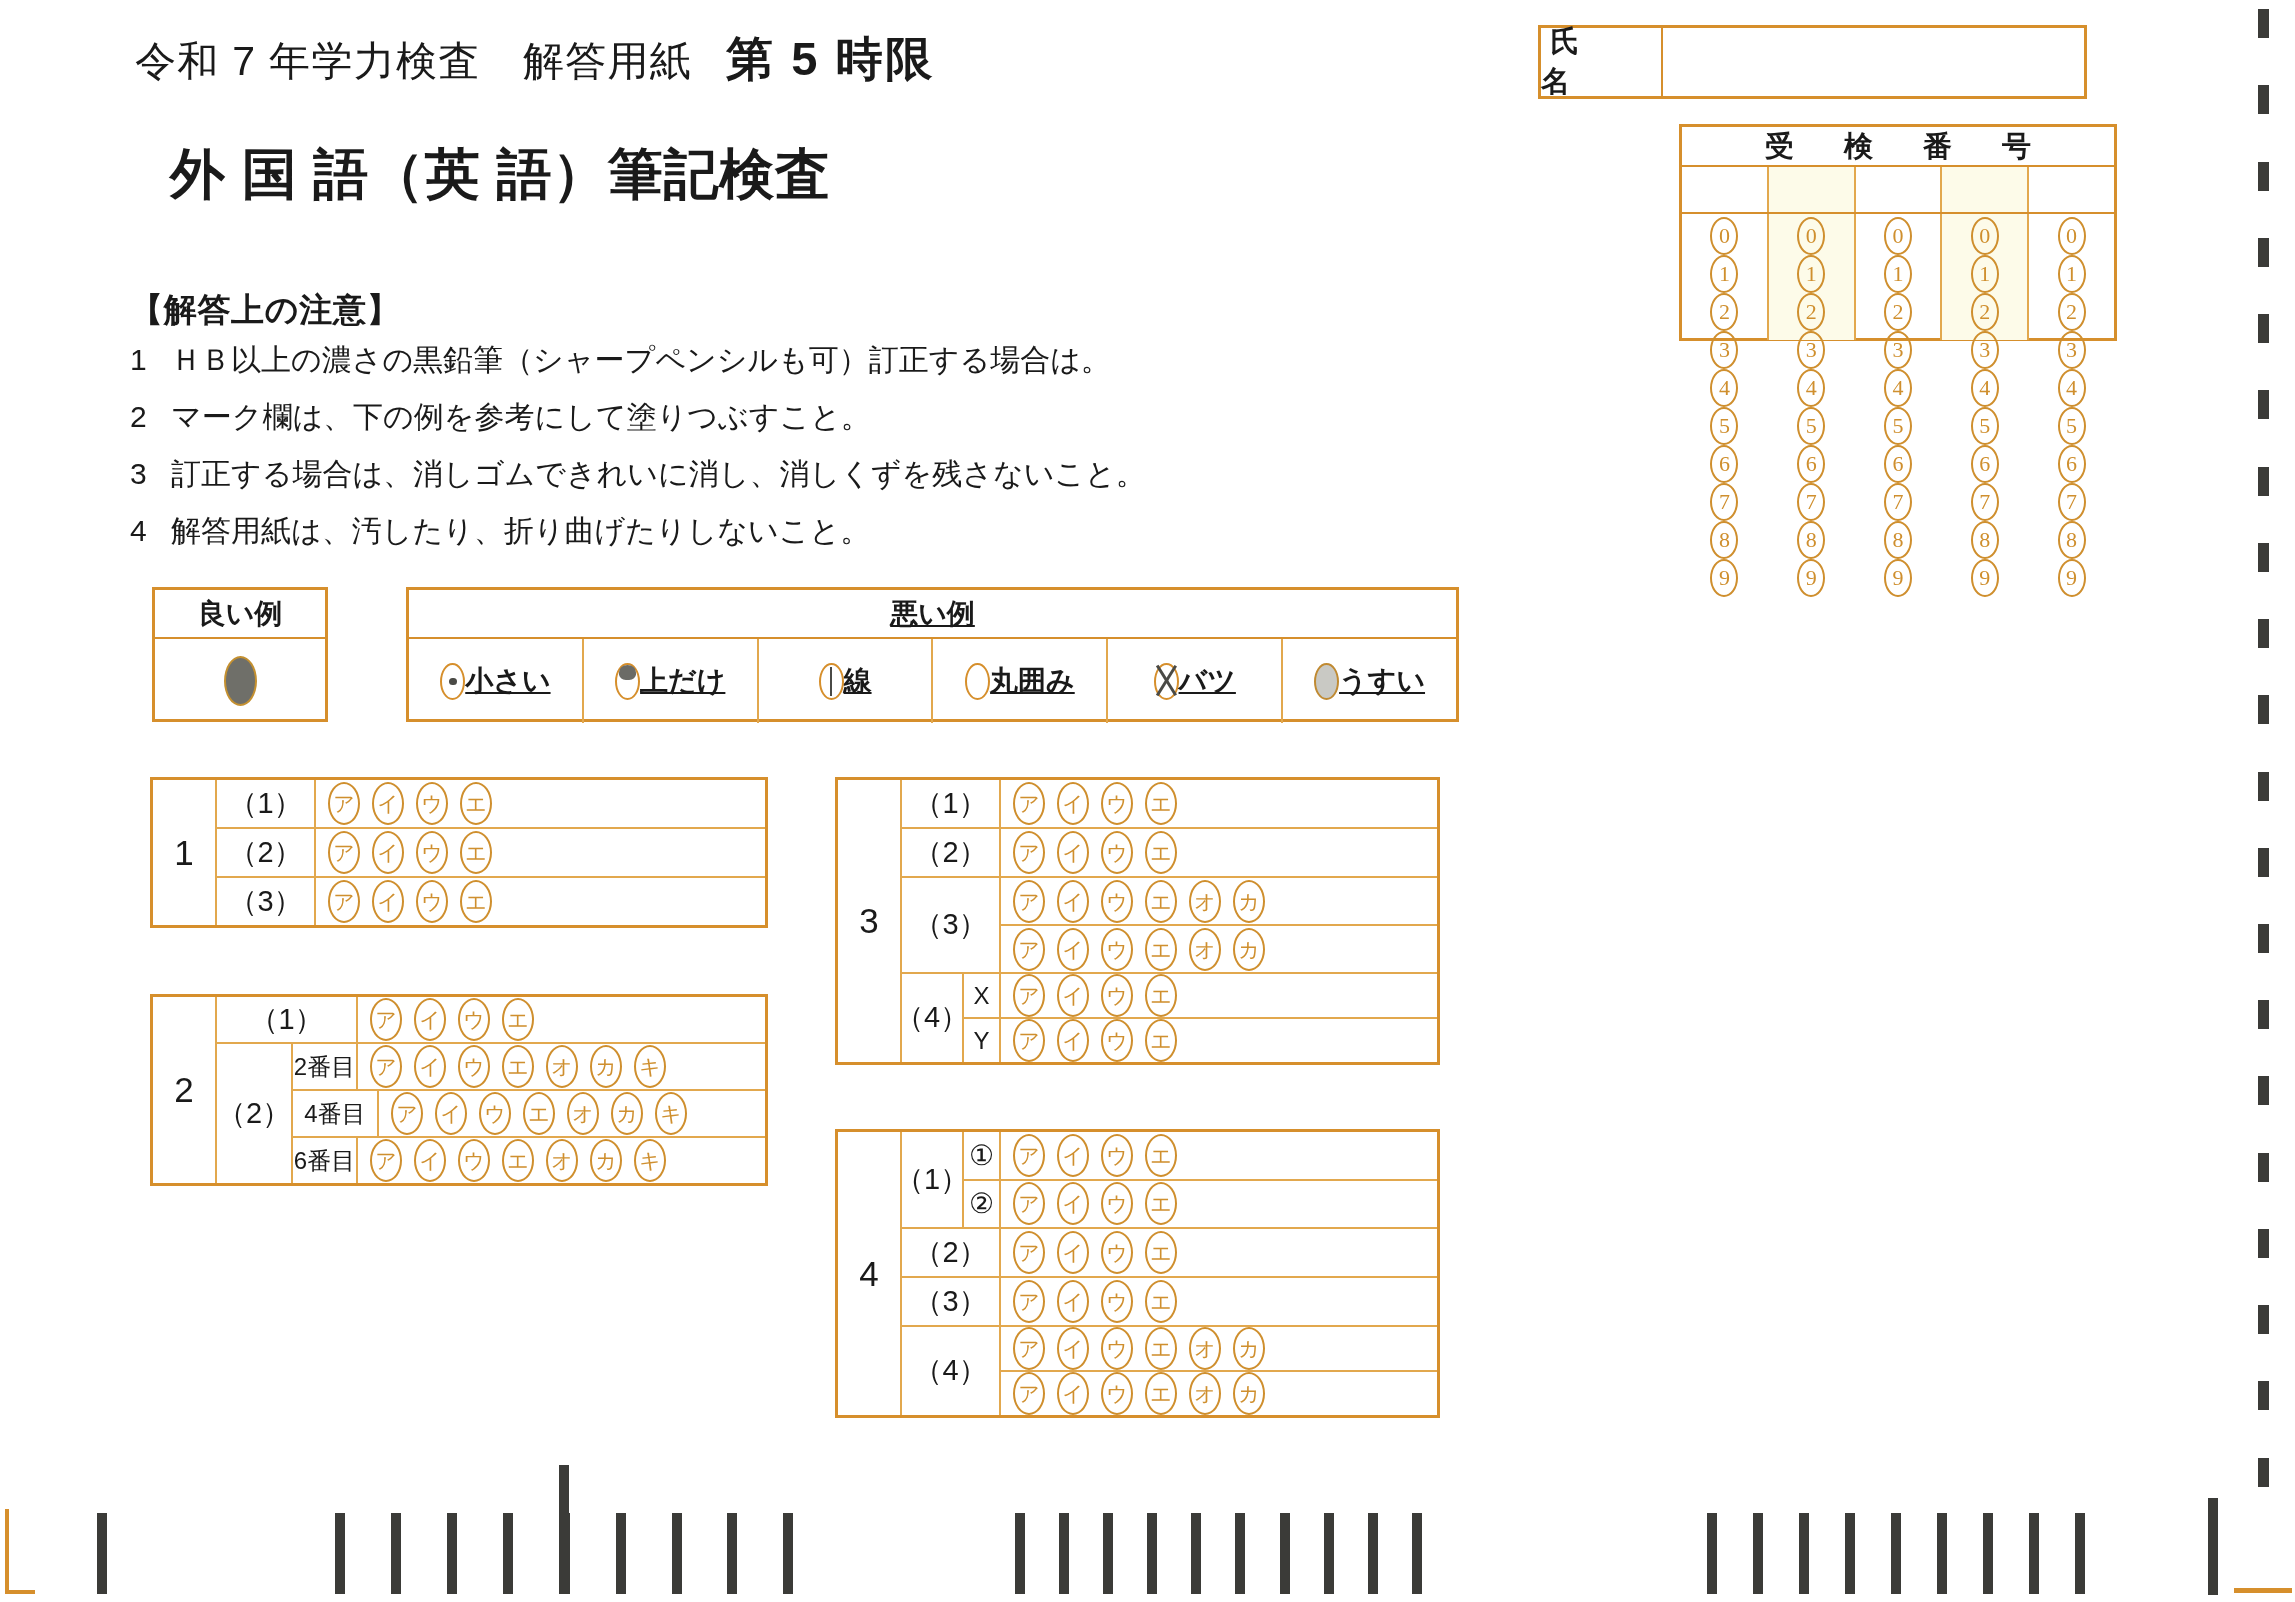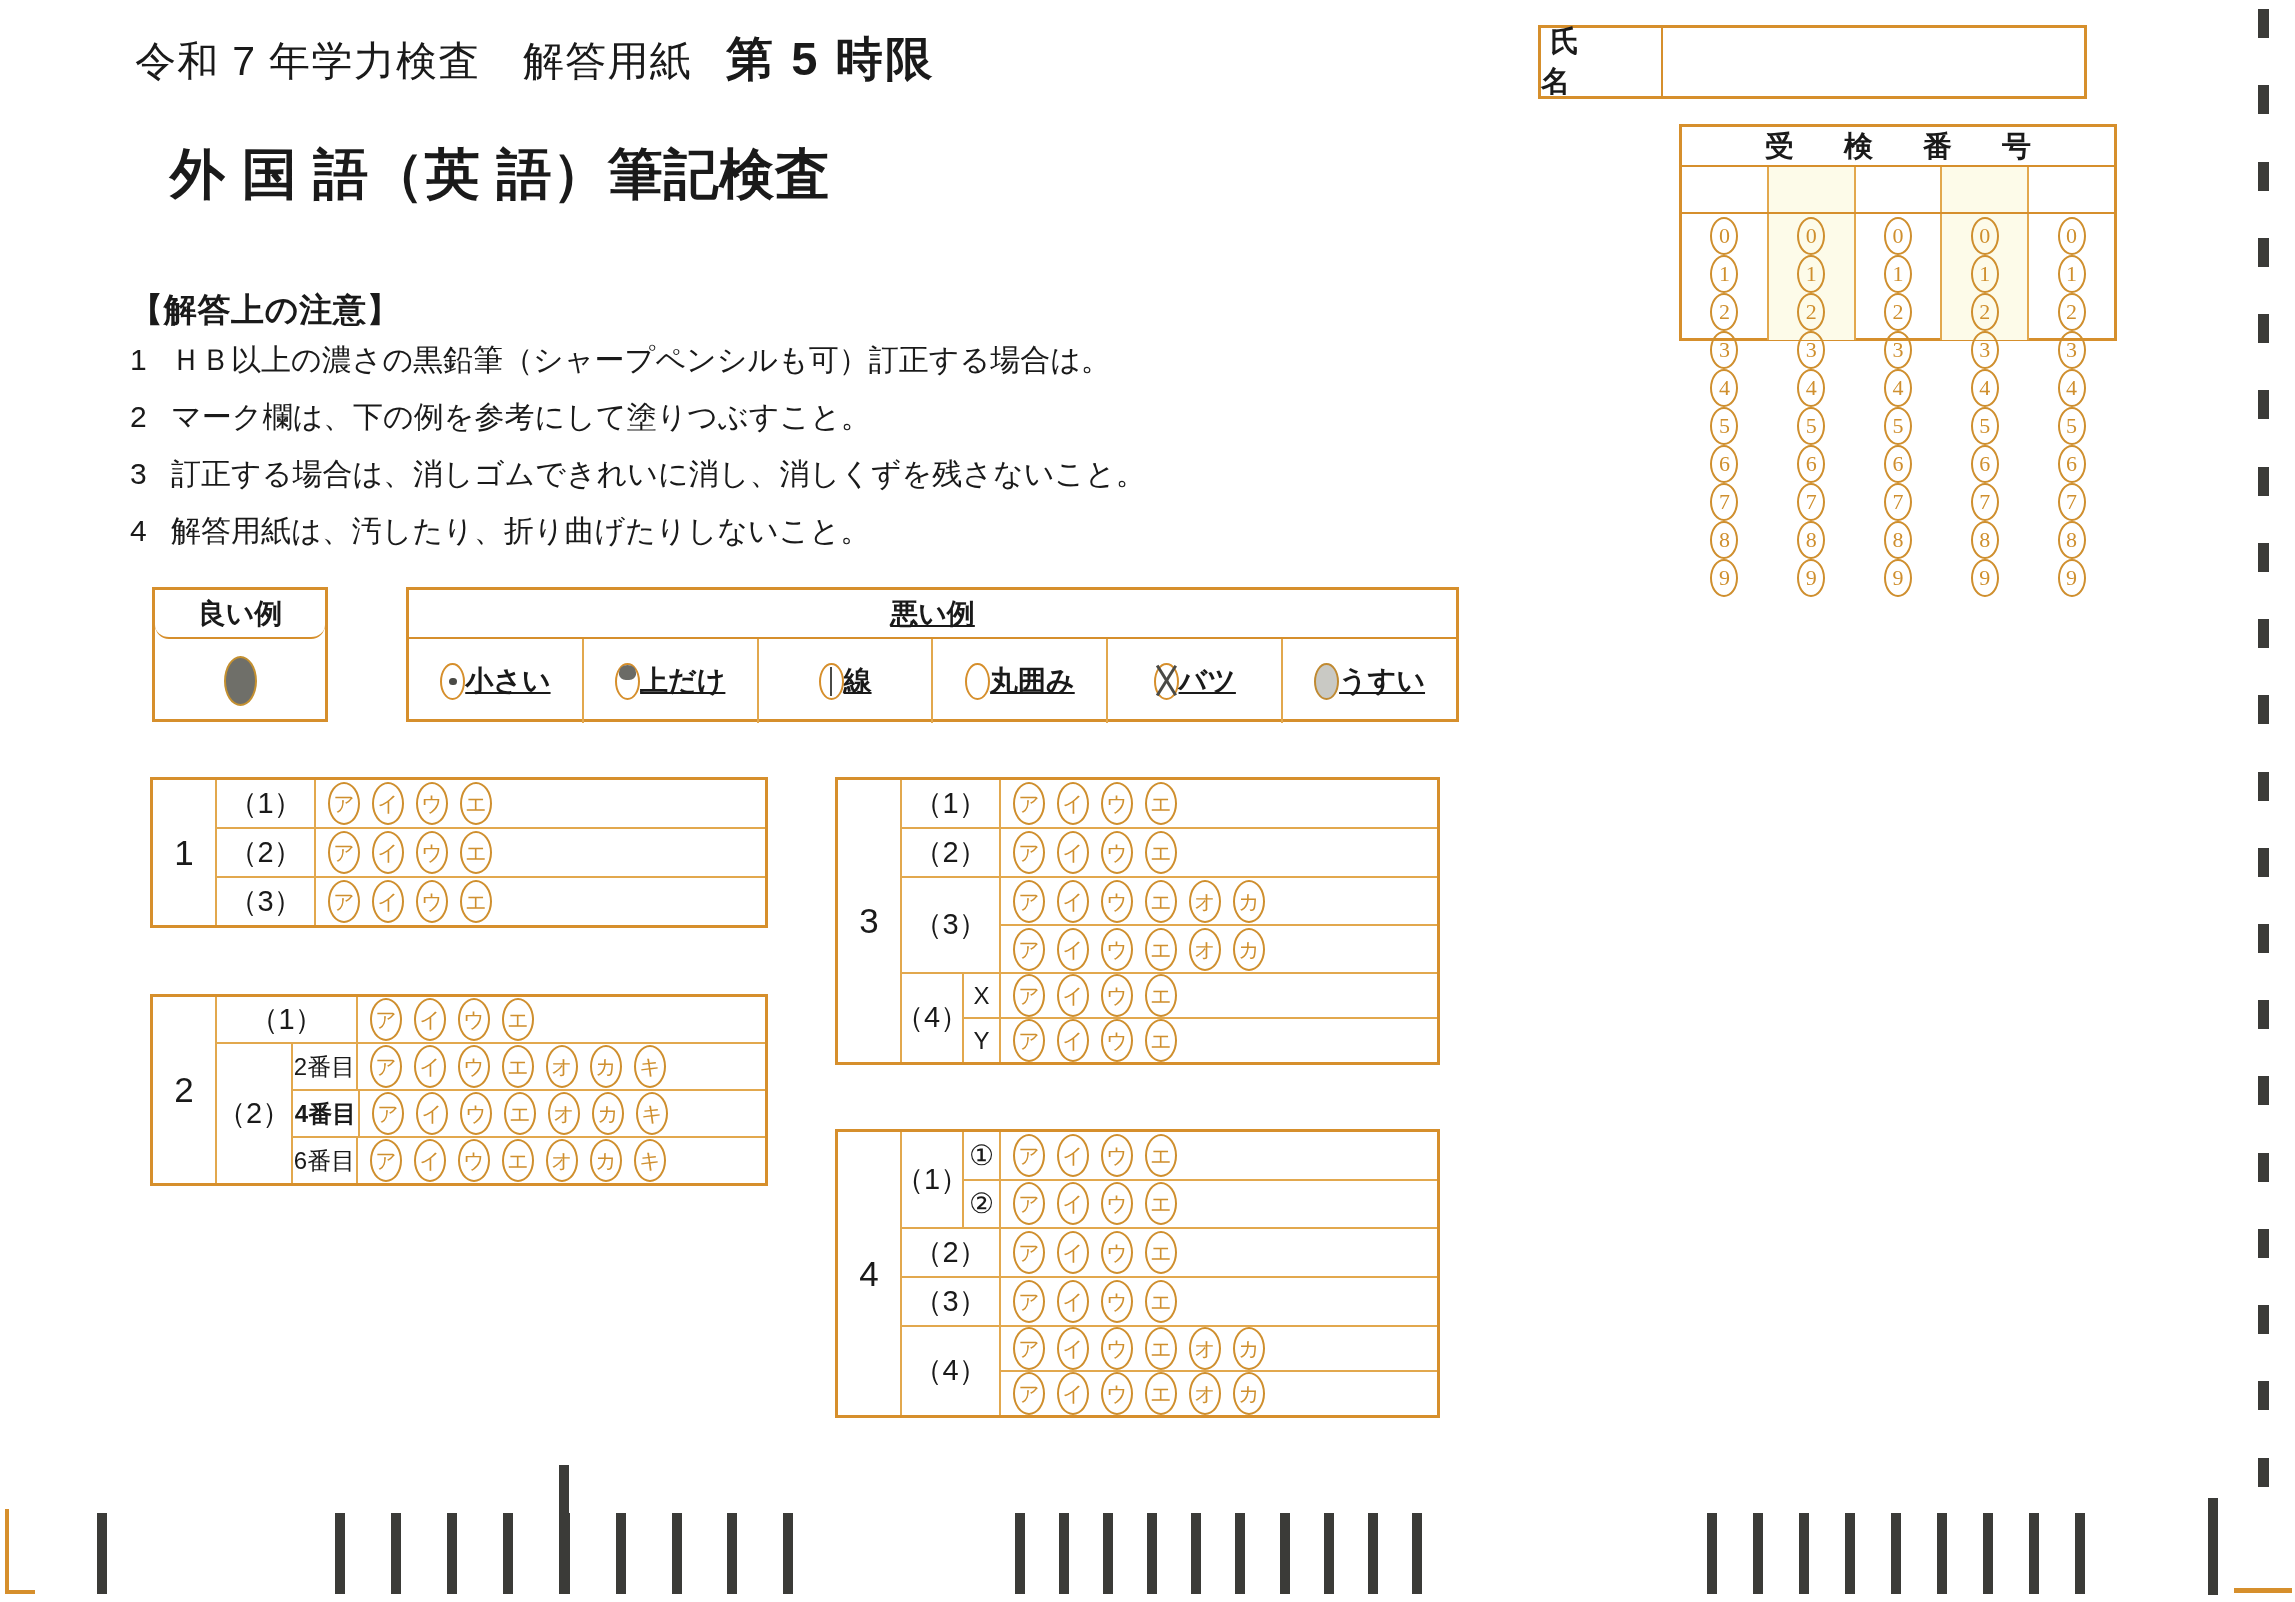--- a/index.html
+++ b/index.html
@@ -63,21 +63,20 @@
     border: 3.3px solid #d68f2c;
     box-sizing: border-box;
   }
   #good-box .hdr {
     height: 47px;
     border-bottom: 2px solid #d68f2c;
     text-align: center;
     font-size: 28px;
     line-height: 47px;
     font-weight: 600;
-    border-radius: 14px;
   }
   #good-box .body {
     height: 84px;
     display: flex; align-items: center; justify-content: center;
   }
 
   #bad-box {
     left: 406px; top: 587px;
     width: 1053px; height: 135px;
     border: 3.3px solid #d68f2c;
@@ -519,21 +518,21 @@
               <span class="obub">ア</span>
               <span class="obub">イ</span>
               <span class="obub">ウ</span>
               <span class="obub">エ</span>
               <span class="obub">オ</span>
               <span class="obub">カ</span>
               <span class="obub">キ</span>
             </div>
           </div>
           <div class="srow">
-            <div class="sublabel" style="width:67px;font-weight:bold;">4番目</div>
+            <div class="sublabel" style="width:86px;">4番目</div>
             <div class="optcell">
               <span class="obub">ア</span>
               <span class="obub">イ</span>
               <span class="obub">ウ</span>
               <span class="obub">エ</span>
               <span class="obub">オ</span>
               <span class="obub">カ</span>
               <span class="obub">キ</span>
             </div>
           </div>

